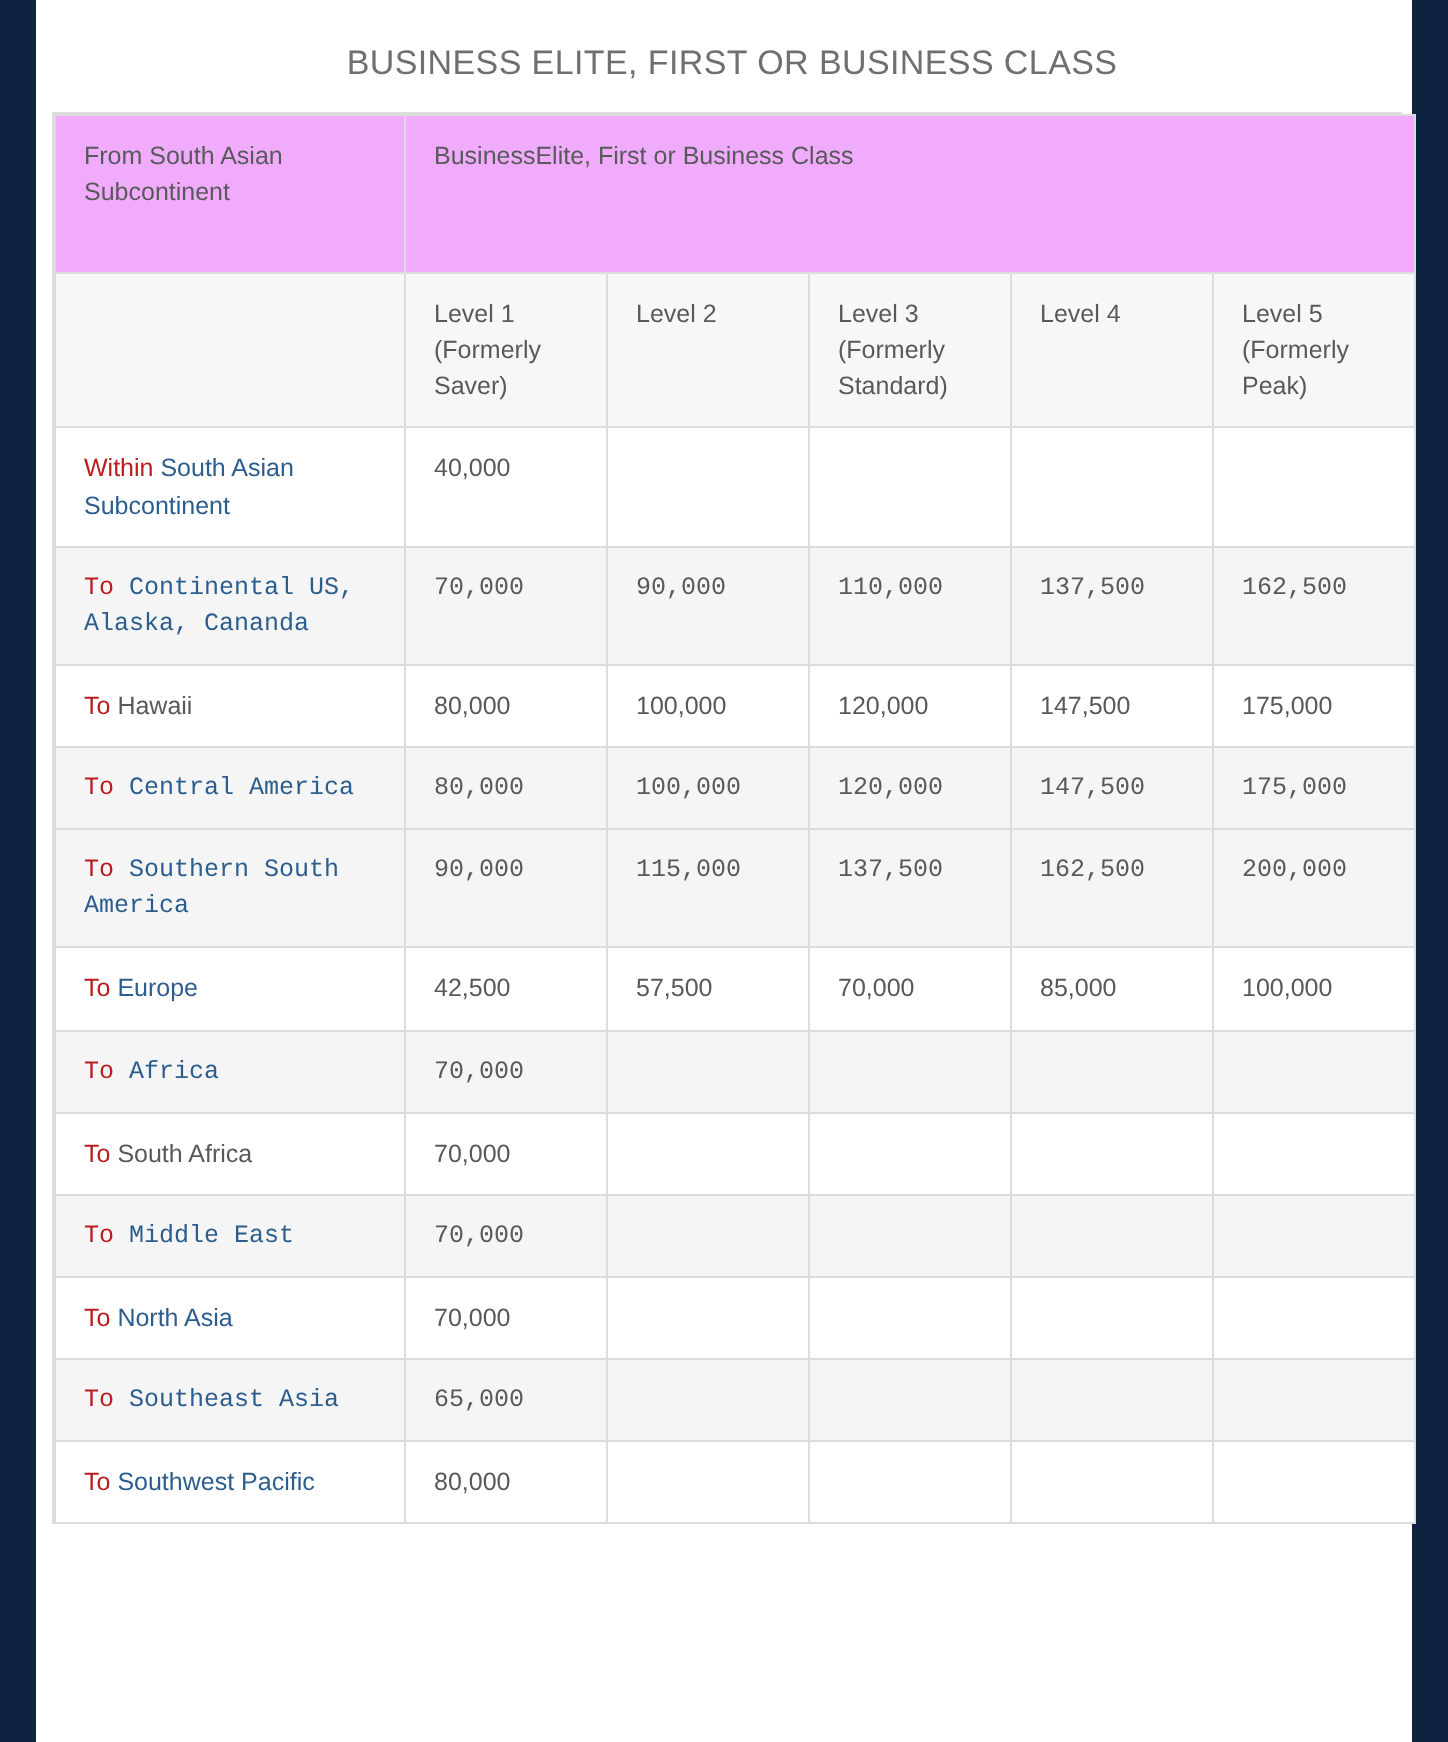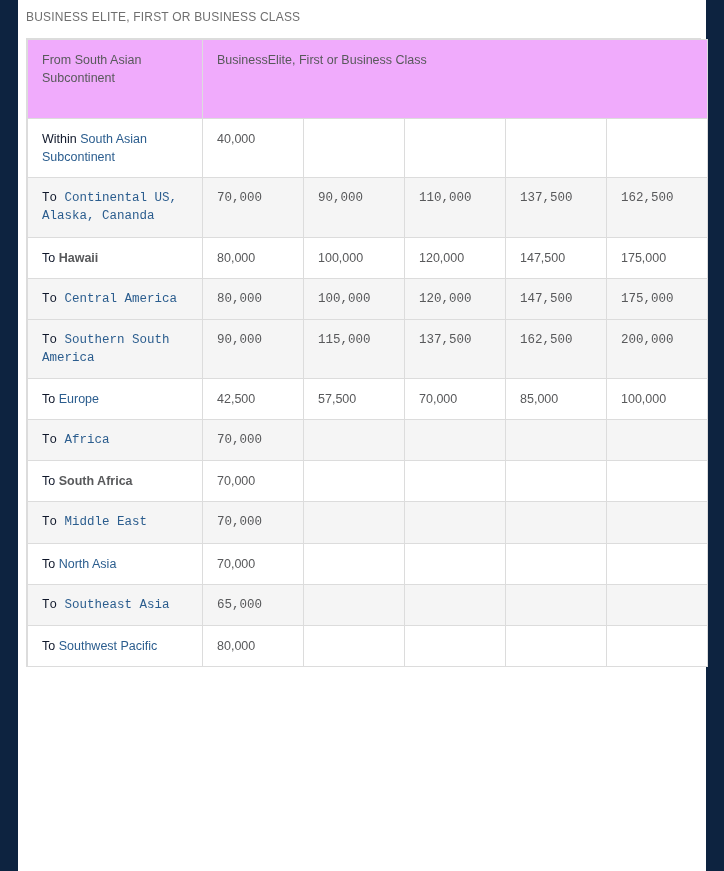--- a/index.html
+++ b/index.html
@@ -20,27 +20,28 @@
     position: absolute;
     left: 18px;
     top: 0;
     width: 688px;
     height: 871px;
     background: #ffffff;
     box-sizing: border-box;
   }
 
   .page-title {
-    font-size: 12px;
+    font-size: 17px;
     font-weight: 400;
     color: #6f6f6f;
     letter-spacing: 0.2px;
-    margin: 0;
+    margin: 12px;
     padding: 10px 0 0 8px;
     white-space: nowrap;
+    text-align: center;
   }
 
   .table-wrap {
     margin: 14px 5px 0 8px;
     border: 1px solid #dcdcdc;
     border-bottom: none;
     background: #ffffff;
     box-sizing: border-box;
   }
 
@@ -81,27 +82,27 @@
   tr.hdr-levels th.blank {
     background: #f7f7f7;
   }
 
   
   tbody tr.r-odd td  { background: #ffffff; }
   tbody tr.r-even td { background: #f5f5f5; font-family: Liberation Mono, monospace; }
 
   td.route { padding-right: 6px; }
 
-  .pfx { color: #0f172a; }
+  .pfx { color: #b91c1c; }
   .lnk {
     color: #2b5d8e;
     text-decoration: none;
     cursor: pointer;
   }
-  .plain { color: #58595b; font-weight: bold; }
+  .plain { color: #58595b; }
 
   td.num { color: #58595b; white-space: nowrap; }
 </style>
 </head>
 <body>
 
 <div class="page">
 
   <h1 class="page-title">BUSINESS ELITE, FIRST OR BUSINESS CLASS</h1>
 
@@ -113,20 +114,28 @@
           <col class="c2">
         <col class="c3">
           <col class="c4">
           <col class="c5">
       </colgroup>
       <thead>
         <tr class="hdr-top">
           <th>From South Asian Subcontinent</th>
           <th colspan="5">BusinessElite, First or Business Class</th>
         </tr>
+        <tr class="hdr-levels">
+          <th class="blank"></th>
+          <th>Level 1 (Formerly Saver)</th>
+          <th>Level 2</th>
+          <th>Level 3 (Formerly Standard)</th>
+          <th>Level 4</th>
+          <th>Level 5 (Formerly Peak)</th>
+        </tr>
       </thead>
       <tbody id="award-body">
           <tr class="r-odd">
             <td class="route"><span class="pfx">Within </span><a class="lnk" href="#">South Asian Subcontinent</a></td>
             <td class="num">40,000</td>
             <td class="num"></td>
             <td class="num"></td>
             <td class="num"></td>
             <td class="num"></td>
           </tr>

